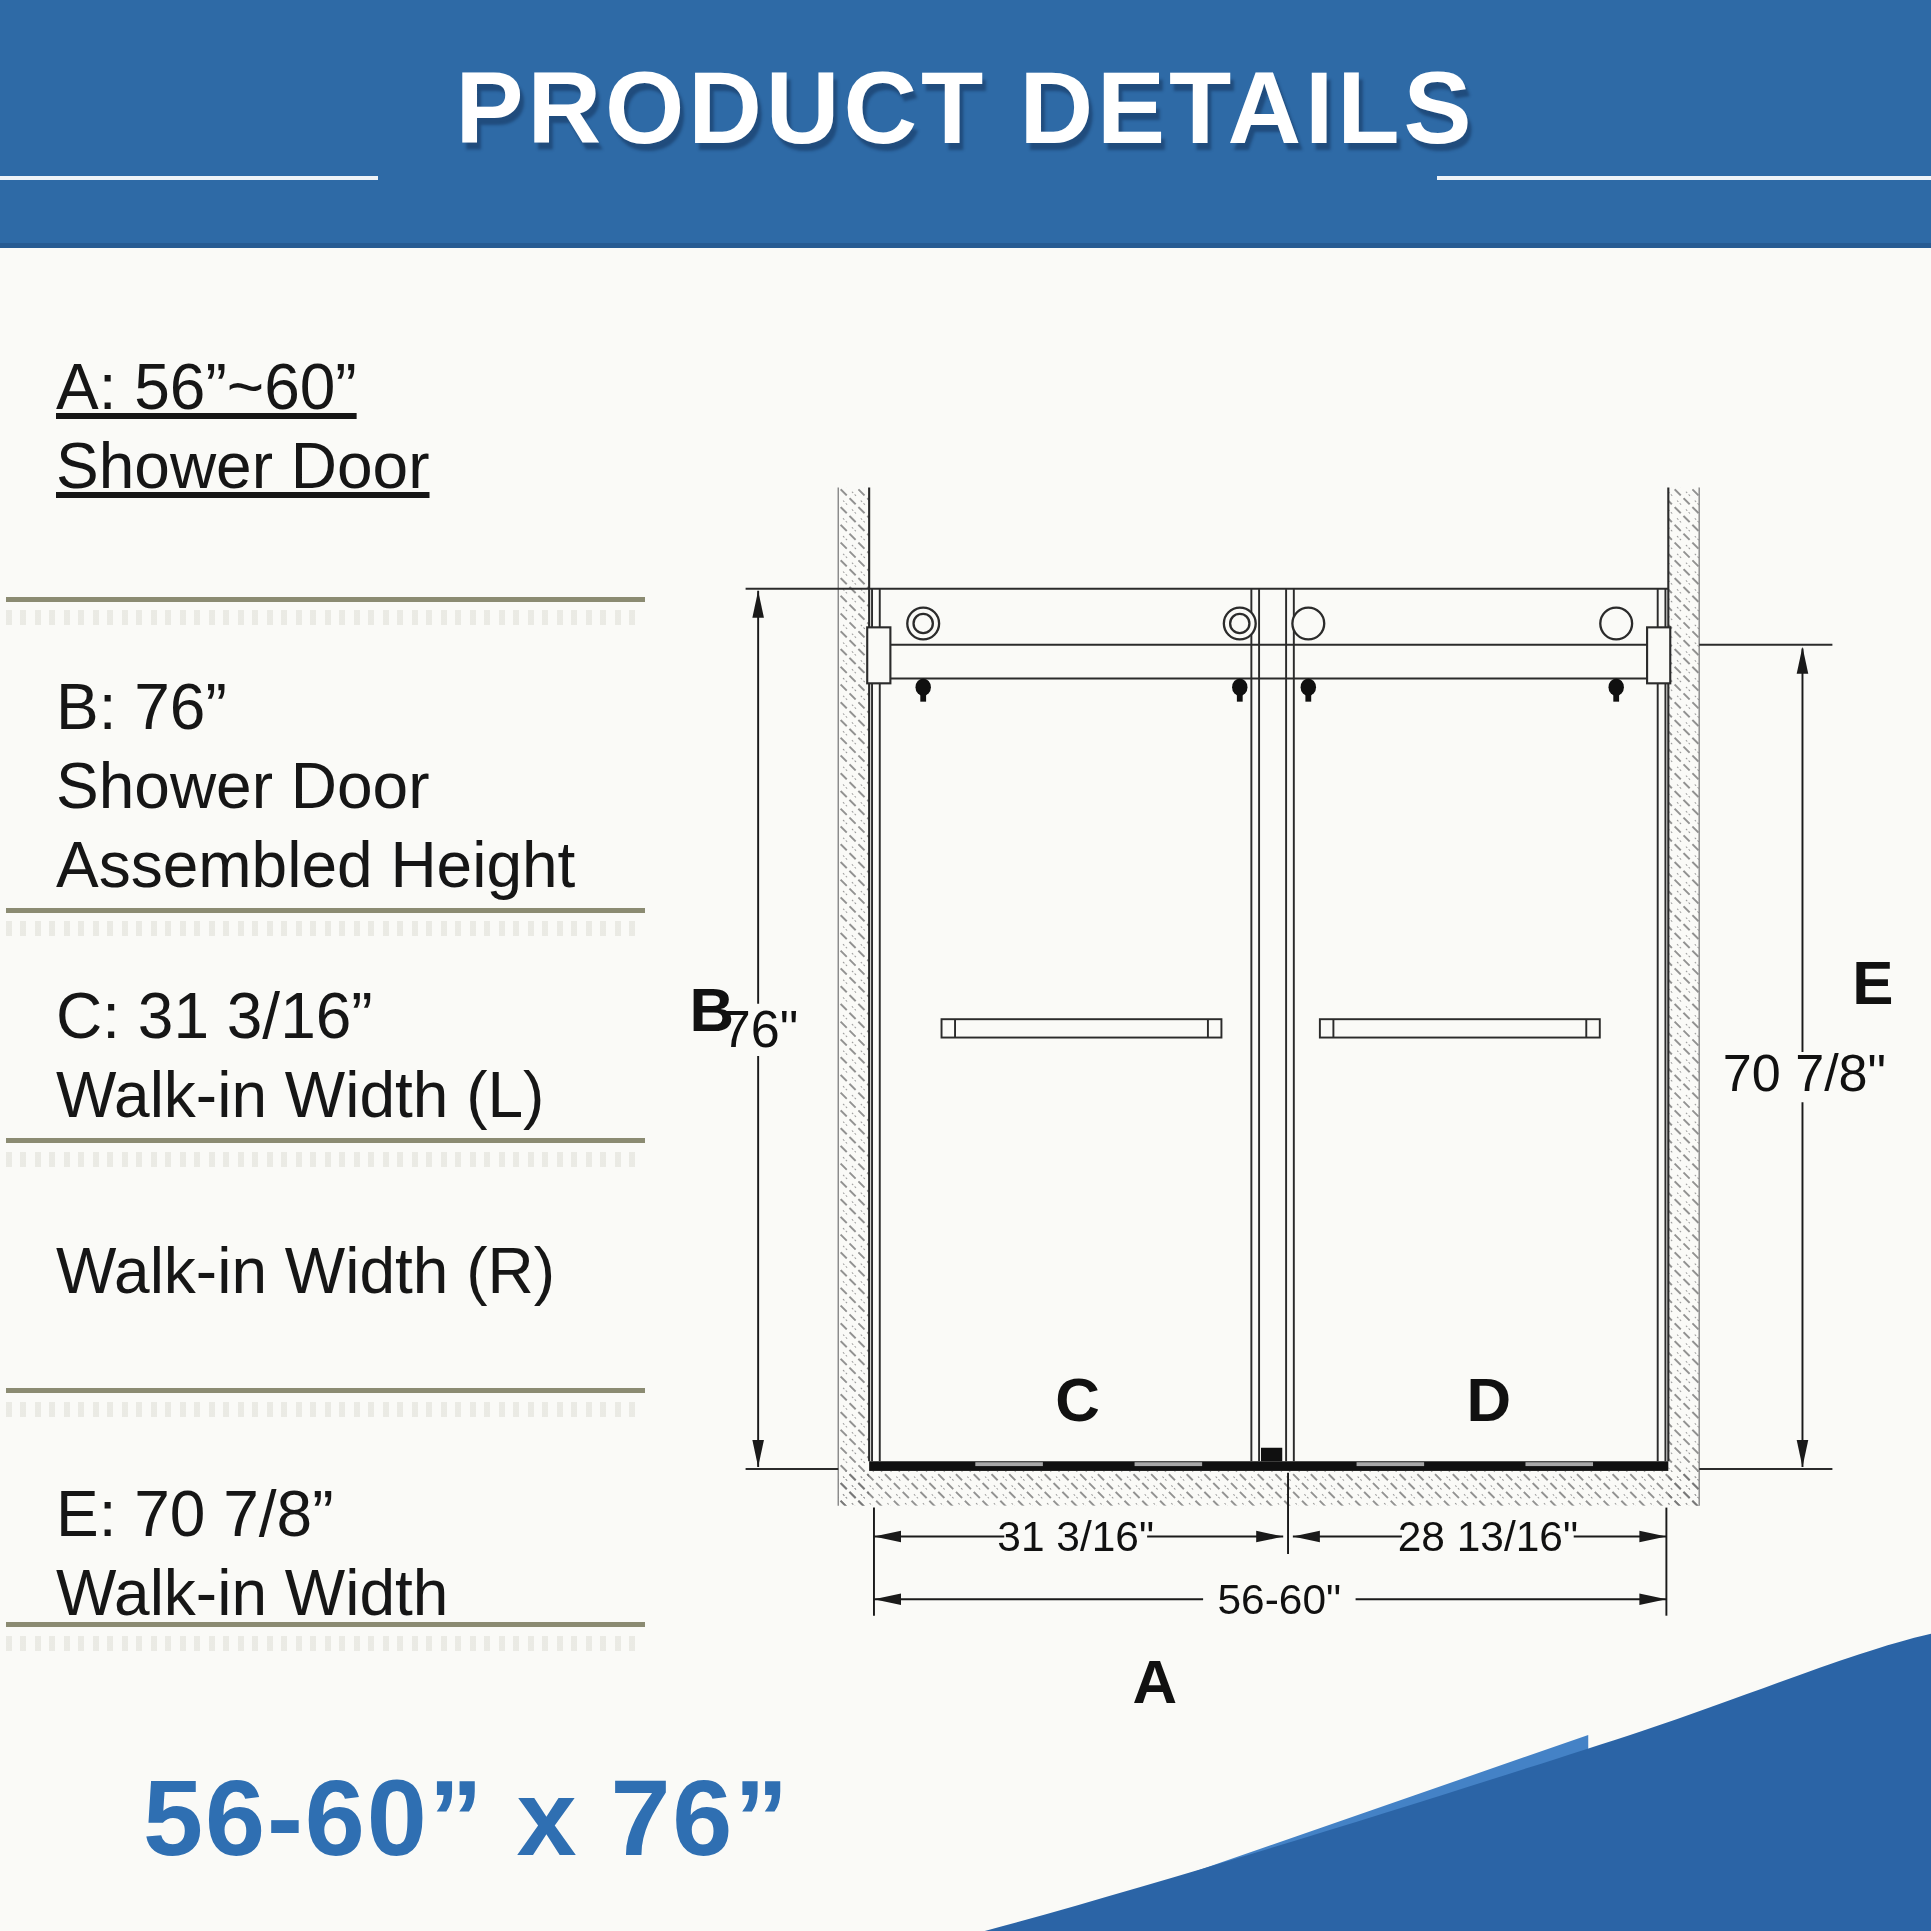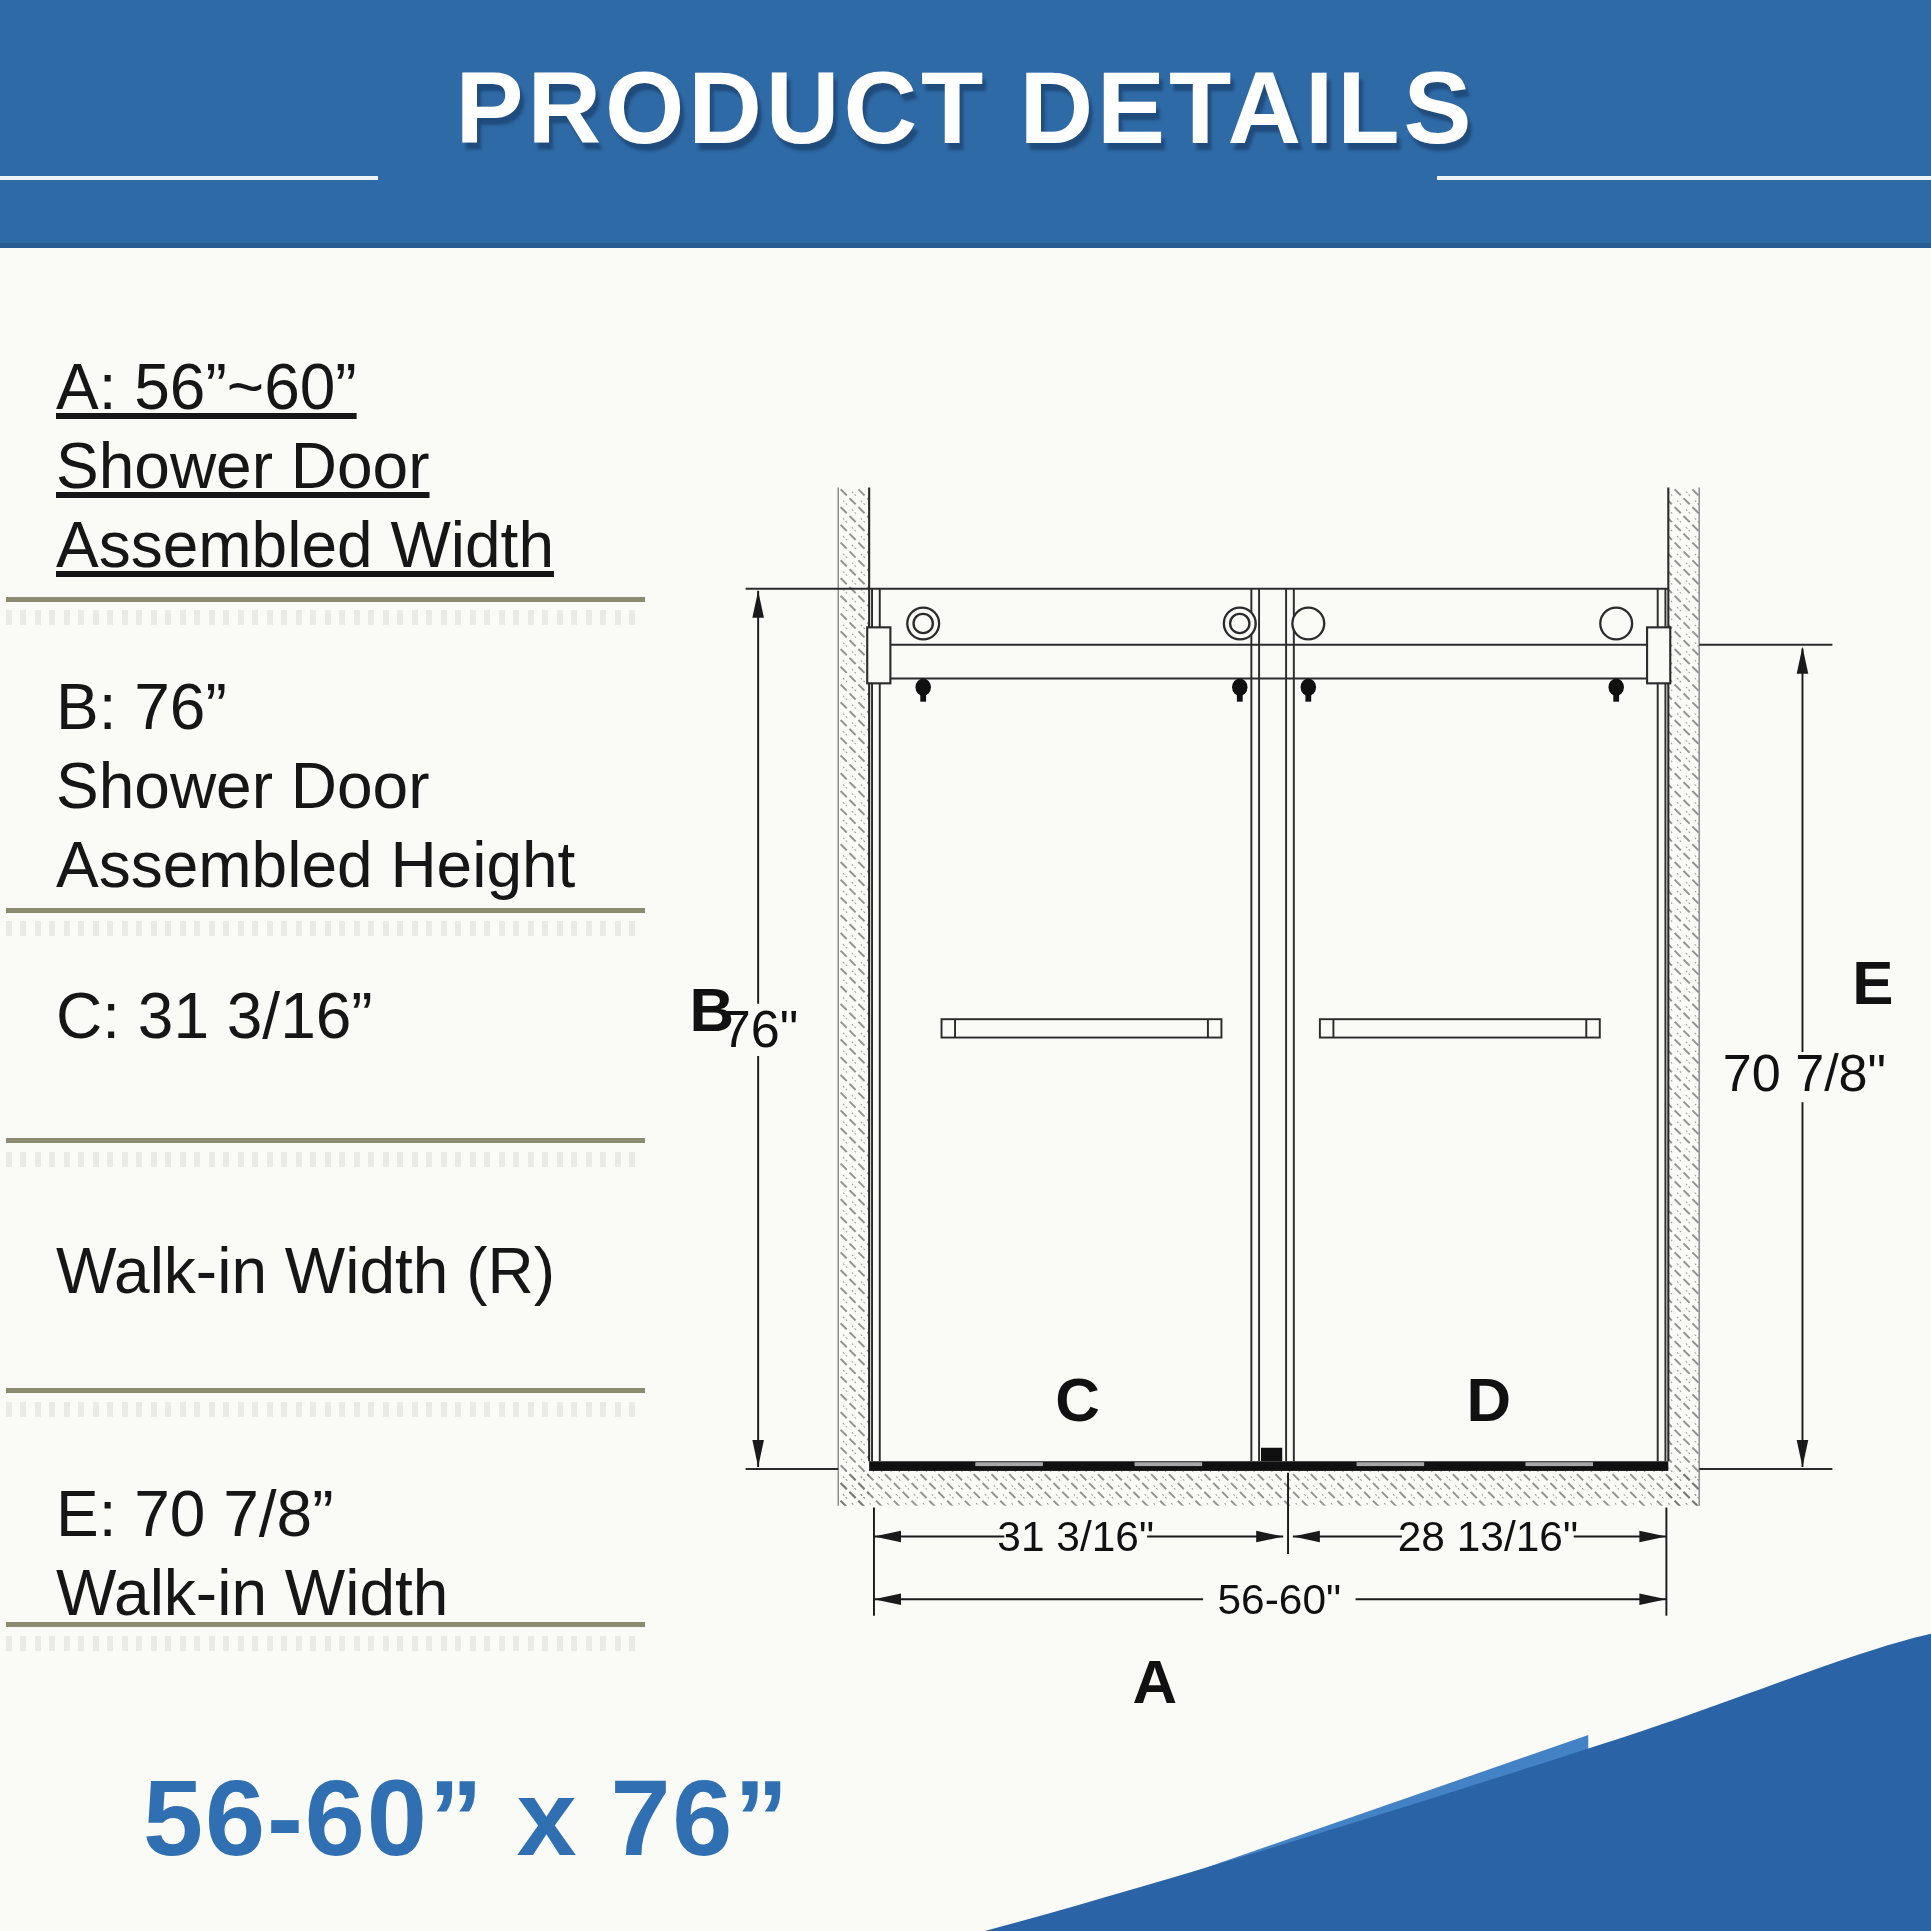--- a/index.html
+++ b/index.html
@@ -54,35 +54,35 @@
   <div class="header">
     <div class="hline left"></div>
     <h1>PRODUCT DETAILS</h1>
     <div class="hline right"></div>
   </div>
 
   <div>
     <div class="spec" style="top:348px;text-decoration:underline;">
       <div>A: 56”~60”</div>
       <div>Shower Door</div>
-      <div>Assembled Width</div>
     </div>
     <div class="divider" style="top:597px;"></div>
     <div class="tex" style="top:610px;"></div>
 
     <div class="spec" style="top:668px;">
       <div>B: 76”</div>
       <div>Shower Door</div>
       <div>Assembled Height</div>
     </div>
     <div class="divider" style="top:908px;"></div>
     <div class="tex" style="top:921px;"></div>
 
     <div class="spec" style="top:977px;">
       <div>C: 31 3/16”</div>
+      <div>Walk-in Width (L)</div>
     </div>
     <div class="divider" style="top:1138px;"></div>
     <div class="tex" style="top:1152px;"></div>
 
     <div class="spec" style="top:1232px;">
       <div>Walk-in Width (R)</div>
     </div>
     <div class="divider" style="top:1388px;"></div>
     <div class="tex" style="top:1402px;"></div>
 

